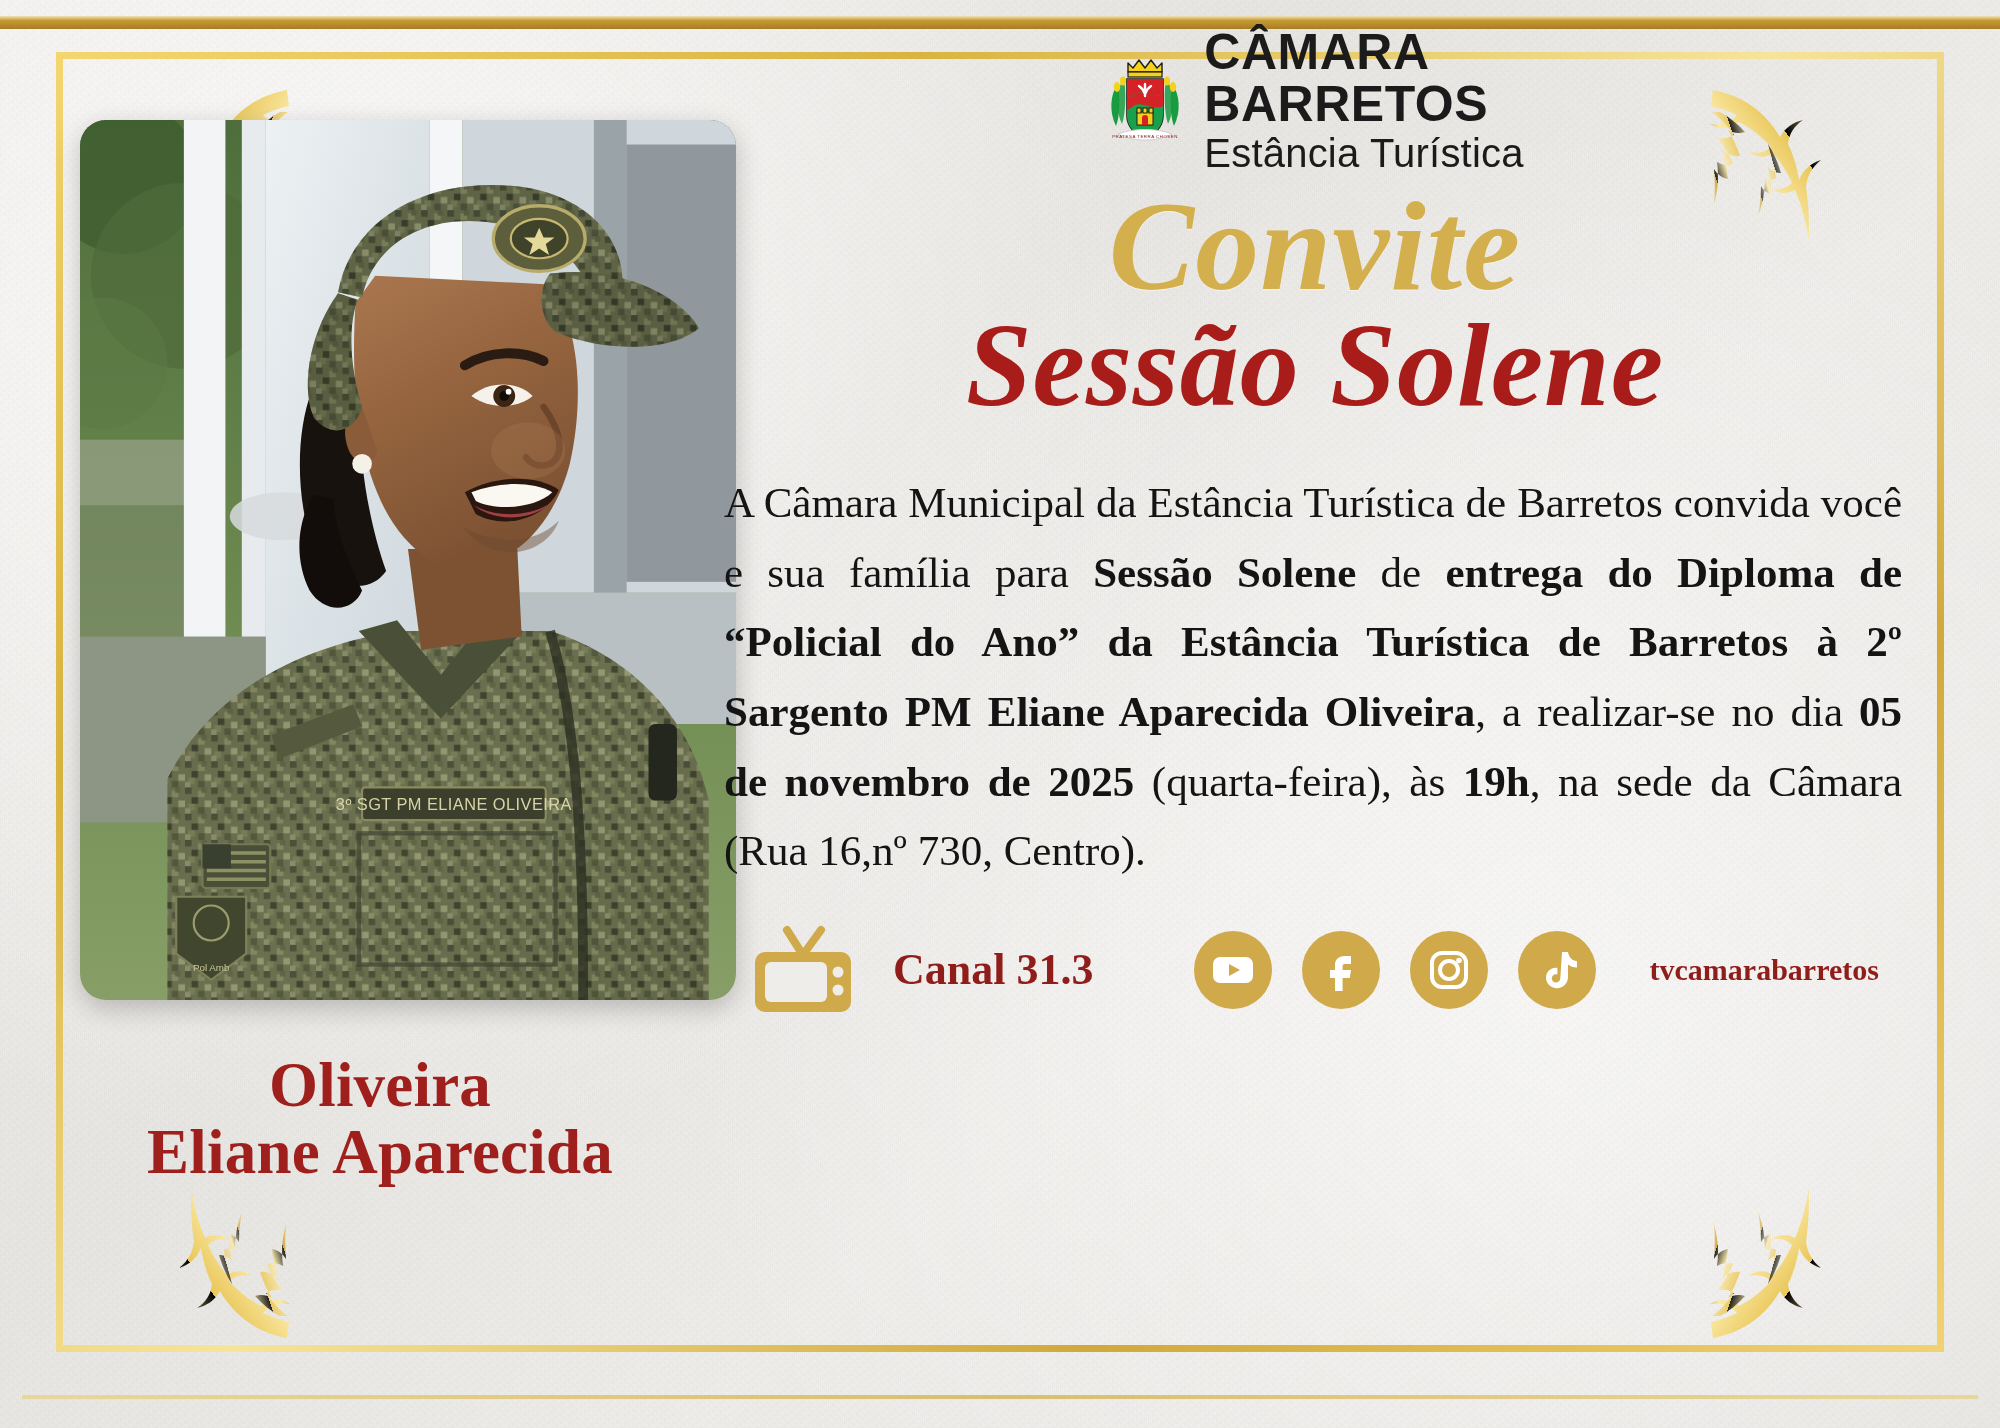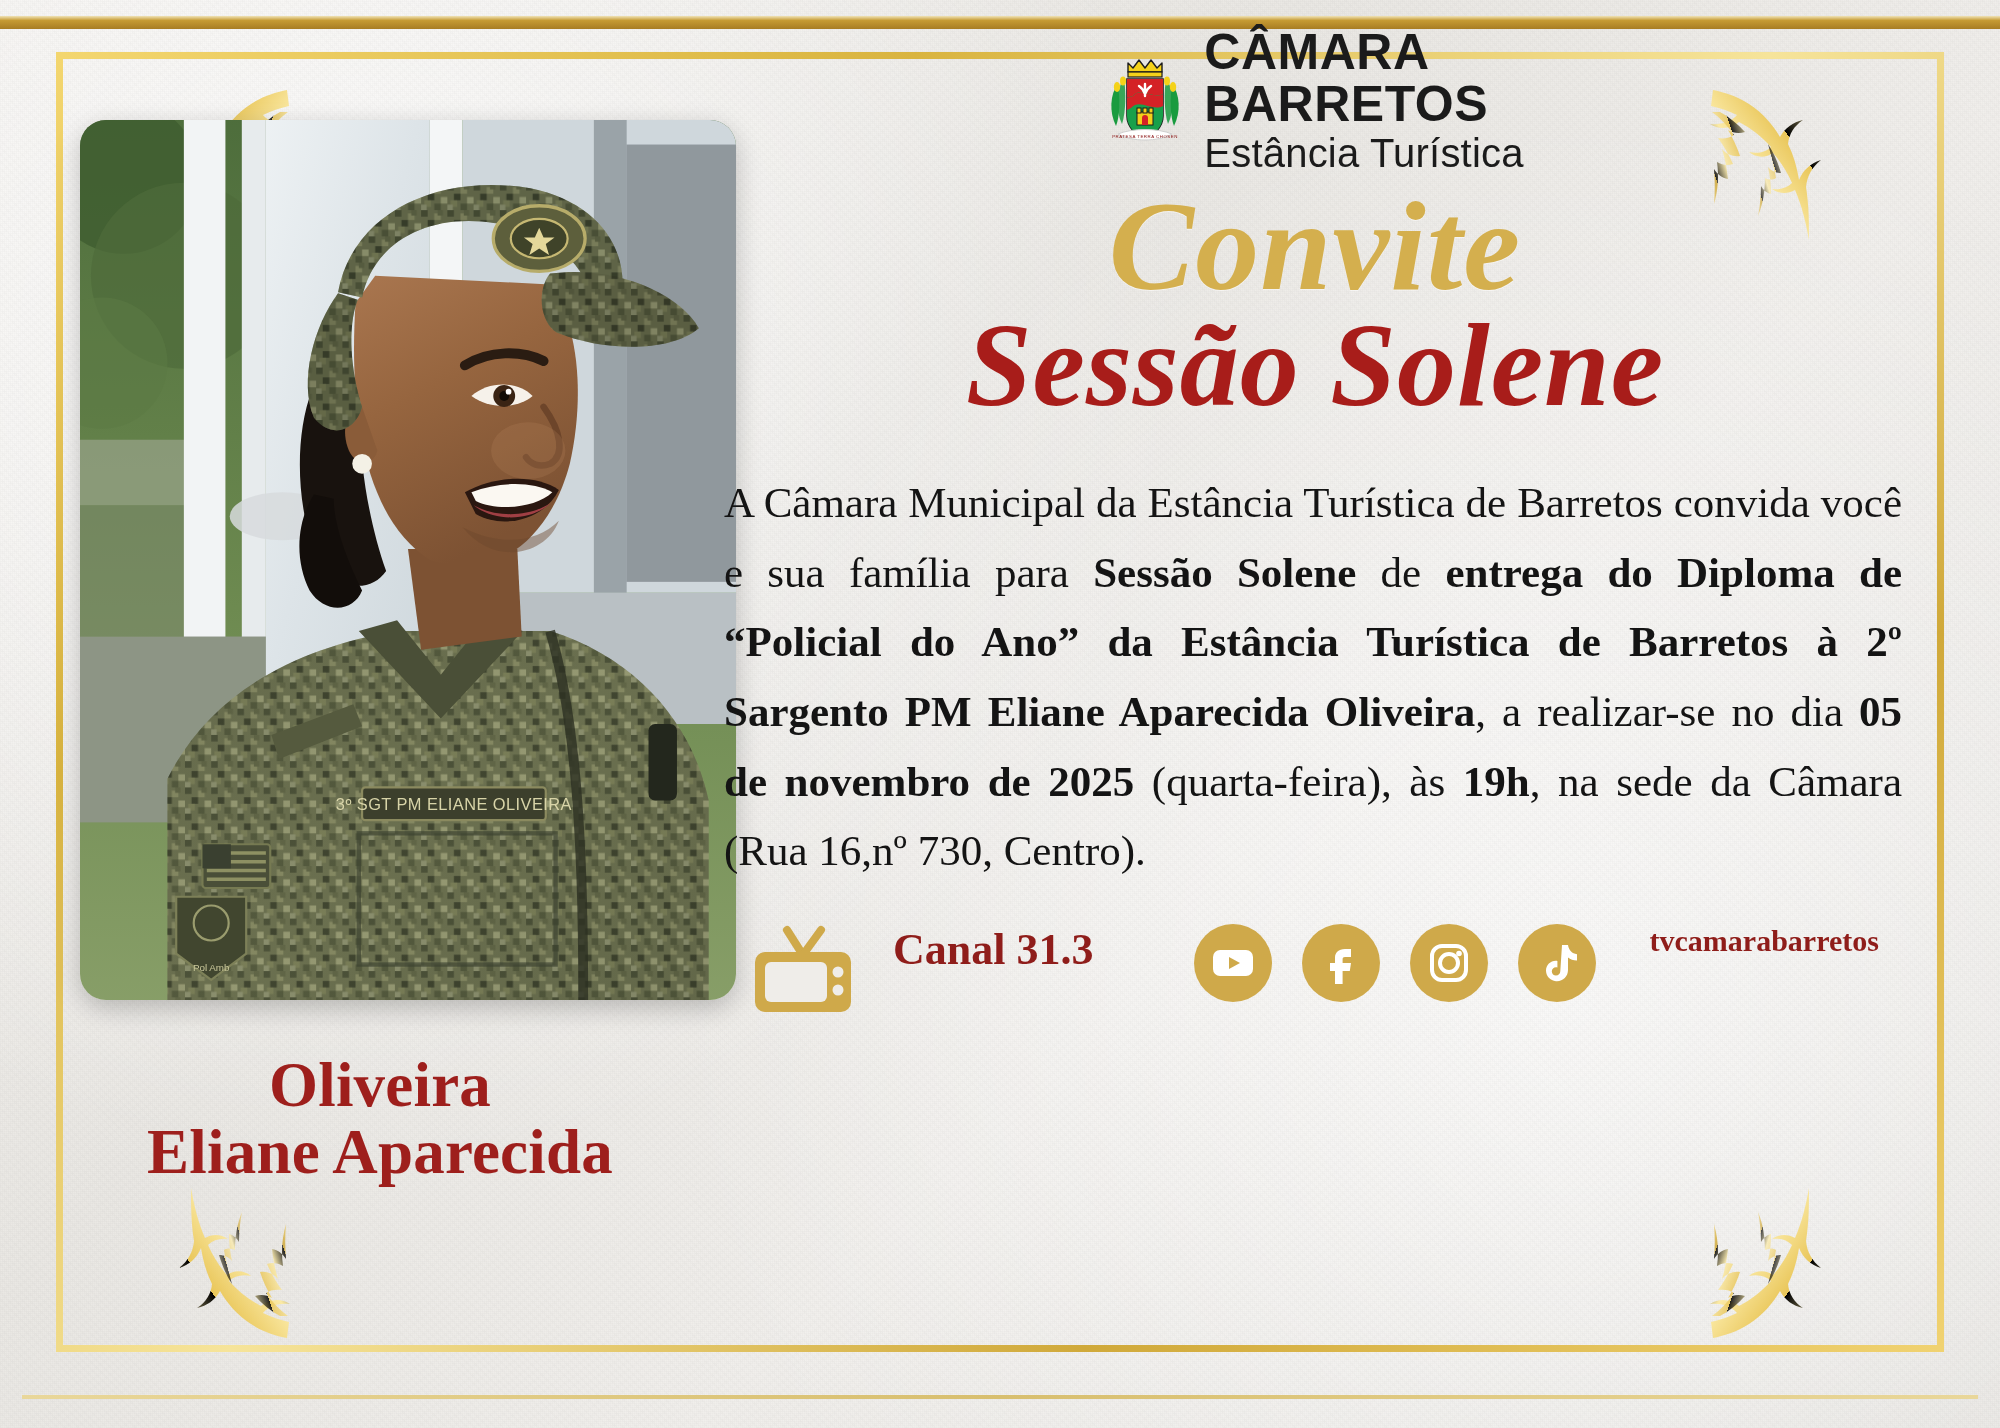--- a/index.html
+++ b/index.html
@@ -103,21 +103,21 @@
   }
   #body-text b{font-weight:bold;}
 
   #live-line{
     margin-top:88px;text-align:center;
     font-family:"Liberation Serif",serif;font-size:40px;color:#141414;
   }
   #live-line b{font-weight:bold;}
 
   #channels{
-    margin-top:38px;display:flex;align-items:flex-start;justify-content:center;gap:12px;
+    margin-top:38px;display:flex;align-items:center;justify-content:center;gap:12px;
   }
   #tv-icon{width:104px;height:92px;flex:0 0 auto;}
   #tv-icon svg{width:100%;height:100%;display:block;}
   #canal-label{
     font-family:"Liberation Serif",serif;font-weight:bold;font-size:44px;
     color:#8f1d1a;margin-left:26px;margin-right:88px;white-space:nowrap;
   }
   .social{width:78px;height:78px;border-radius:50%;background:#cfa94a;
     display:flex;align-items:center;justify-content:center;margin-right:18px;flex:0 0 auto;}
   .social svg{width:46px;height:46px;display:block;}

